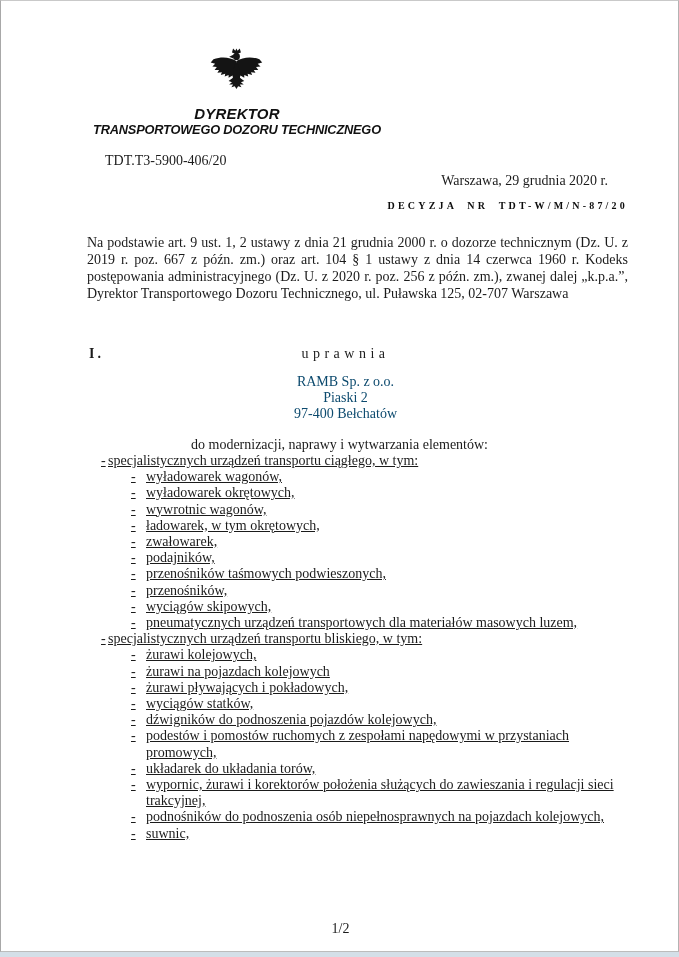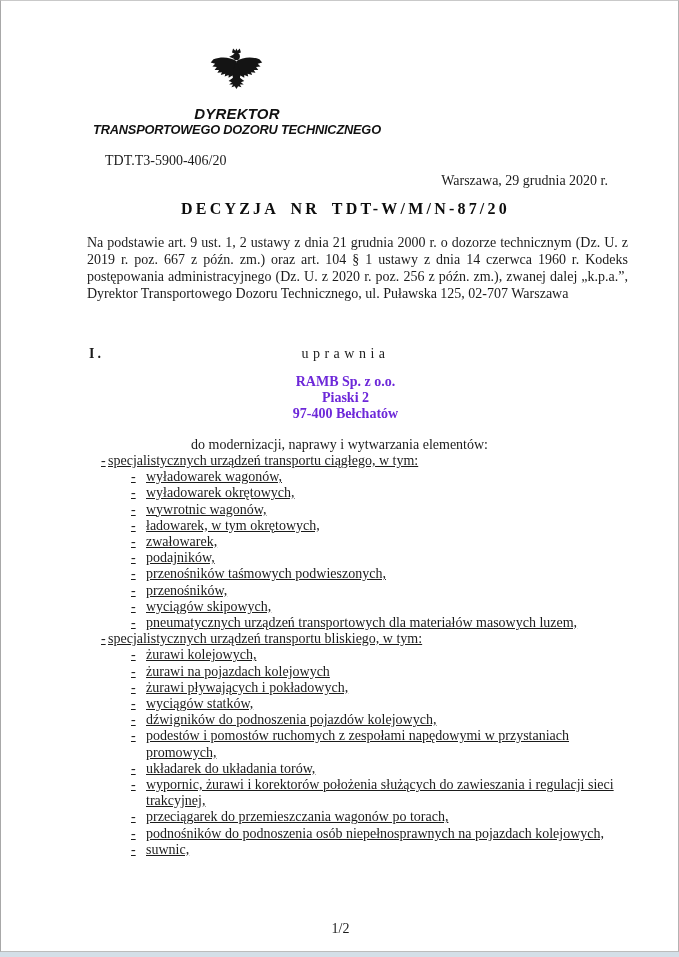--- a/index.html
+++ b/index.html
@@ -37,22 +37,22 @@
   .ref{
     position:absolute;top:151px;left:88px;
     font-size:14px;line-height:17px;margin-left:16px;
   }
   .date{
     position:absolute;top:171px;right:70px;
     font-size:14px;line-height:17px;
   }
   .doc-title{
     position:absolute;top:199px;left:86px;width:541px;
-    text-align:center;text-indent:-24px;
-    font-size:16px;font-weight:bold;
+    text-align:right;text-indent:-24px;
+    font-size:10px;font-weight:bold;
     letter-spacing:3.2px;word-spacing:5px;color:#0d0d0d;
   }
   .legal{
     position:absolute;top:233px;left:86px;width:541px;
     font-size:14px;line-height:17px;
     text-align:justify;
   }
   .section-line{
     position:absolute;top:344px;left:86px;width:541px;
     font-size:14px;line-height:17px;
@@ -61,21 +61,21 @@
     position:absolute;left:2px;top:0;
     font-weight:bold;letter-spacing:3px;
   }
   .verb{
     display:block;text-align:center;text-indent:-24px;
     letter-spacing:4.5px;
   }
   .company{
     position:absolute;top:373px;left:86px;width:541px;
     text-align:center;text-indent:-24px;
-    font-weight:bold;font-size:14px;line-height:16.2px;color:#6d28d9;
+    font-weight:normal;font-size:14px;line-height:16.2px;color:#0c4a6e;
   }
   .scope-intro{
     position:absolute;top:436px;left:86px;width:541px;
     font-size:14px;line-height:16px;
     padding-left:104px;box-sizing:border-box;
   }
   .lists{
     position:absolute;top:452px;left:86px;width:541px;
     font-size:14px;line-height:16.2px;text-decoration:underline;
   }
@@ -186,23 +186,20 @@
     <div class="li2">
         <span>podestów i pomostów ruchomych z zespołami napędowymi w przystaniach promowych,</span>
       </div>
     <div class="li2">
         <span>układarek do układania torów,</span>
       </div>
     <div class="li2">
         <span>wypornic, żurawi i korektorów położenia służących do zawieszania i regulacji sieci trakcyjnej,</span>
       </div>
     <div class="li2">
-        <span>przeciągarek do przemieszczania wagonów po torach,</span>
-      </div>
-    <div class="li2">
         <span>podnośników do podnoszenia osób niepełnosprawnych na pojazdach kolejowych,</span>
       </div>
 
     <div class="li2">
         <span>suwnic,</span>
       </div>
 
   </div>
 
   <div class="page-num">1/2</div>

